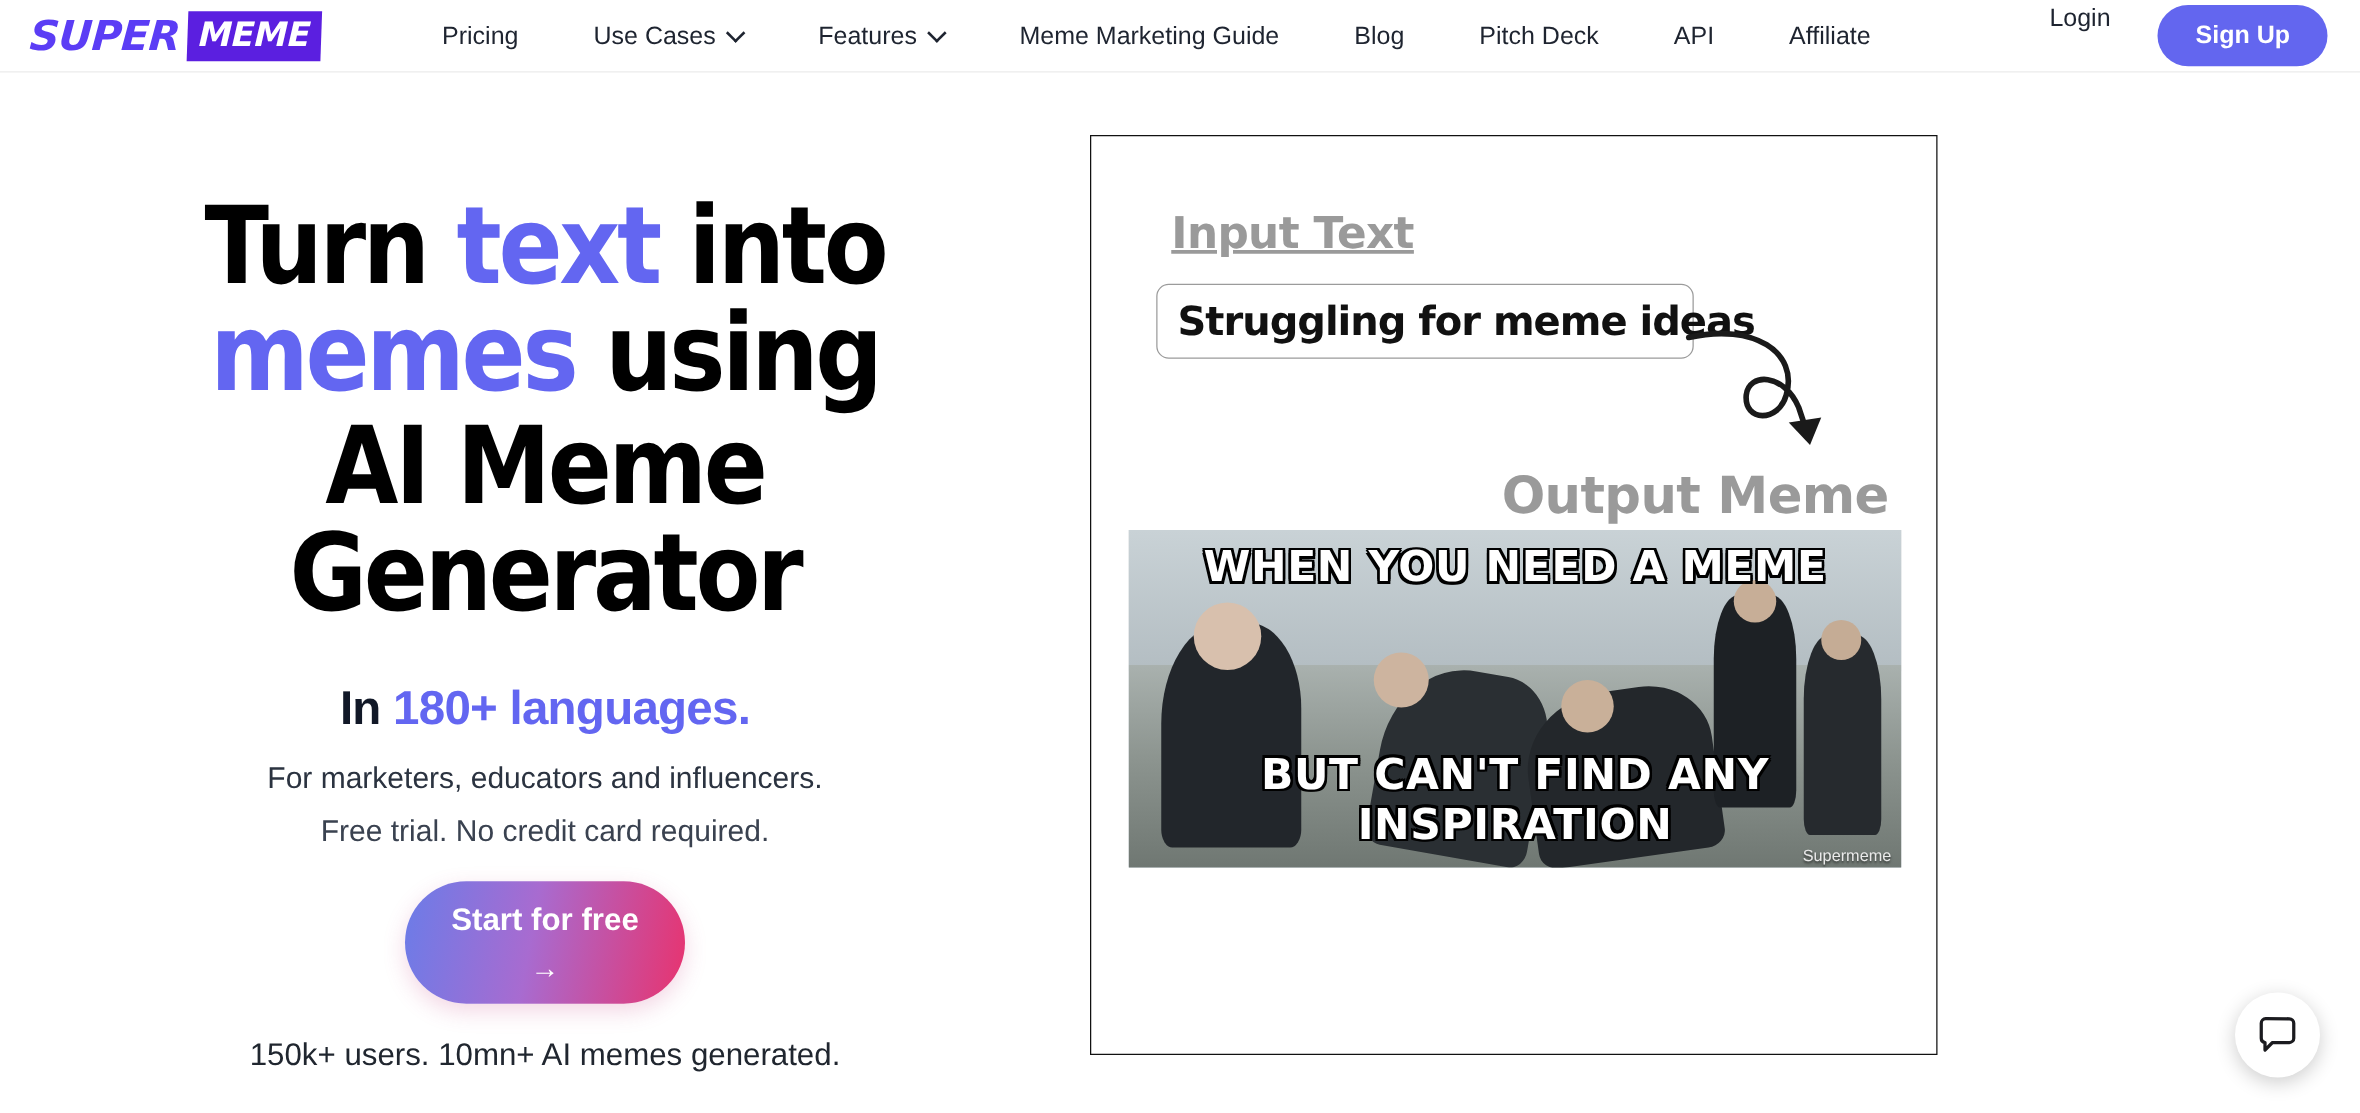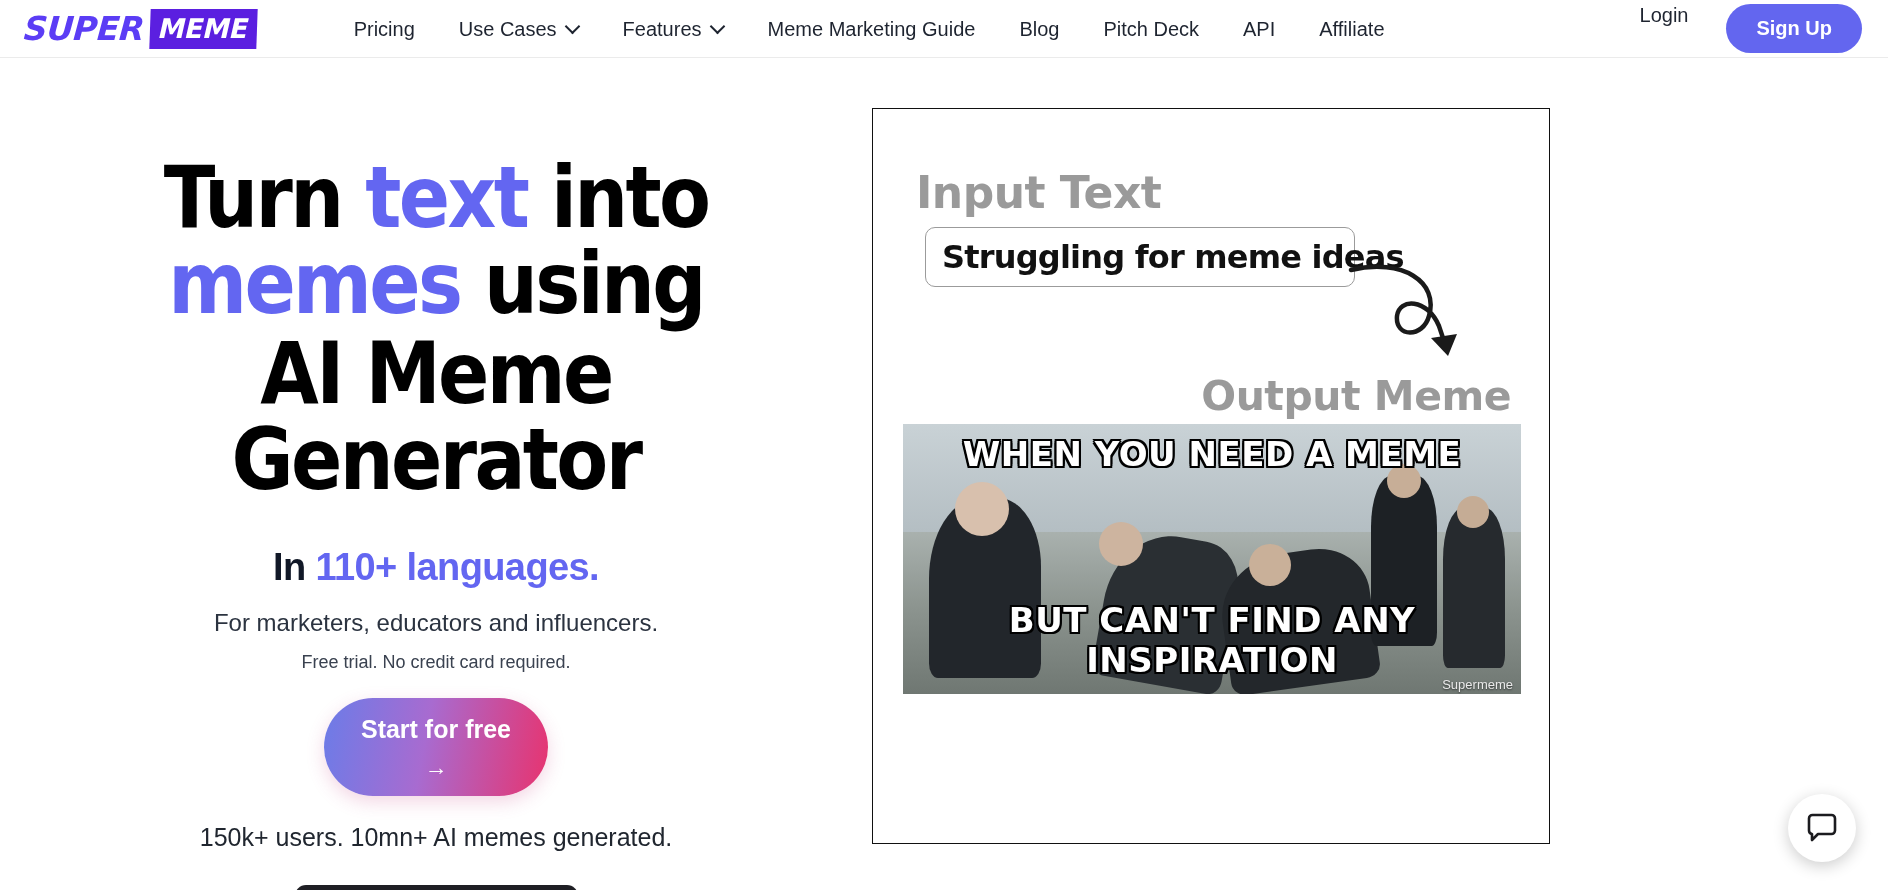--- a/index.html
+++ b/index.html
@@ -53,21 +53,21 @@
     margin-left: 6px;
     line-height: 1;
     font-style: italic;
     transform: skewX(-2deg);
   }
 
   .nav {
     display: flex;
     align-items: center;
     margin-left: 74px;
-    gap: 0px;
+    gap: 16px;
   }
   .nav-item {
     display: flex;
     align-items: center;
     gap: 9px;
     padding: 0 22px;
     font-size: 20px;
     color: #1e2430;
     cursor: pointer;
     white-space: nowrap;
@@ -160,21 +160,21 @@
 
   .tagline {
     margin-top: 20px;
     font-size: 24px;
     color: #2b3340;
     text-align: left;
     font-weight: 400;
   }
   .trial {
     margin-top: 15px;
-    font-size: 18px;
+    font-size: 24px;
     color: #3a4250;
     text-align: center;
   }
 
   .btn-start {
     margin-top: 25px;
     display: inline-flex;
     align-items: center;
     justify-content: center;
     gap: 12px;
@@ -254,27 +254,28 @@
     margin-top: 50px;
     border: 1.5px solid #111111;
     background: #ffffff;
     overflow: hidden;
   }
 
   .demo-inner { position: relative; width: 100%; height: 100%; }
 
   .demo-label-input {
     position: absolute;
-    left: 43px;
+    left: 64px;
     top: 58px;
     font-family: "DejaVu Sans", sans-serif;
-    font-size: 44px;
+    font-size: 35px;
     font-weight: 700;
     color: #9a9a9a;
     letter-spacing: -0.5px;
+    text-decoration: underline;
   }
 
   .demo-inputbox {
     position: absolute;
     left: 52px;
     top: 118px;
     width: 430px;
     height: 60px;
     border: 1.5px solid #9b9b9b;
     border-radius: 10px;
@@ -424,21 +425,21 @@
     <button class="btn-signup">Sign Up</button>
   </div>
 </header>
 
 <section class="hero">
 
   <div class="hero-left">
 
     <h1 class="headline"><span>Turn </span><span class="hl-accent">text</span><span> into </span><span class="hl-accent">memes</span><span> using</span><span class="line2">AI Meme Generator</span></h1>
 
-    <div class="subhead"><span>In </span><span class="sub-accent">110+ languages.</span></div>
+    <div class="subhead"><span>In </span><span class="sub-accent">180+ languages.</span></div>
 
     <div class="tagline">For marketers, educators and influencers.</div>
 
     <div class="trial">Free trial. No credit card required.</div>
 
     <button class="btn-start">
       <span>Start for free</span>
       <span class="arrow">→</span>
     </button>
 

